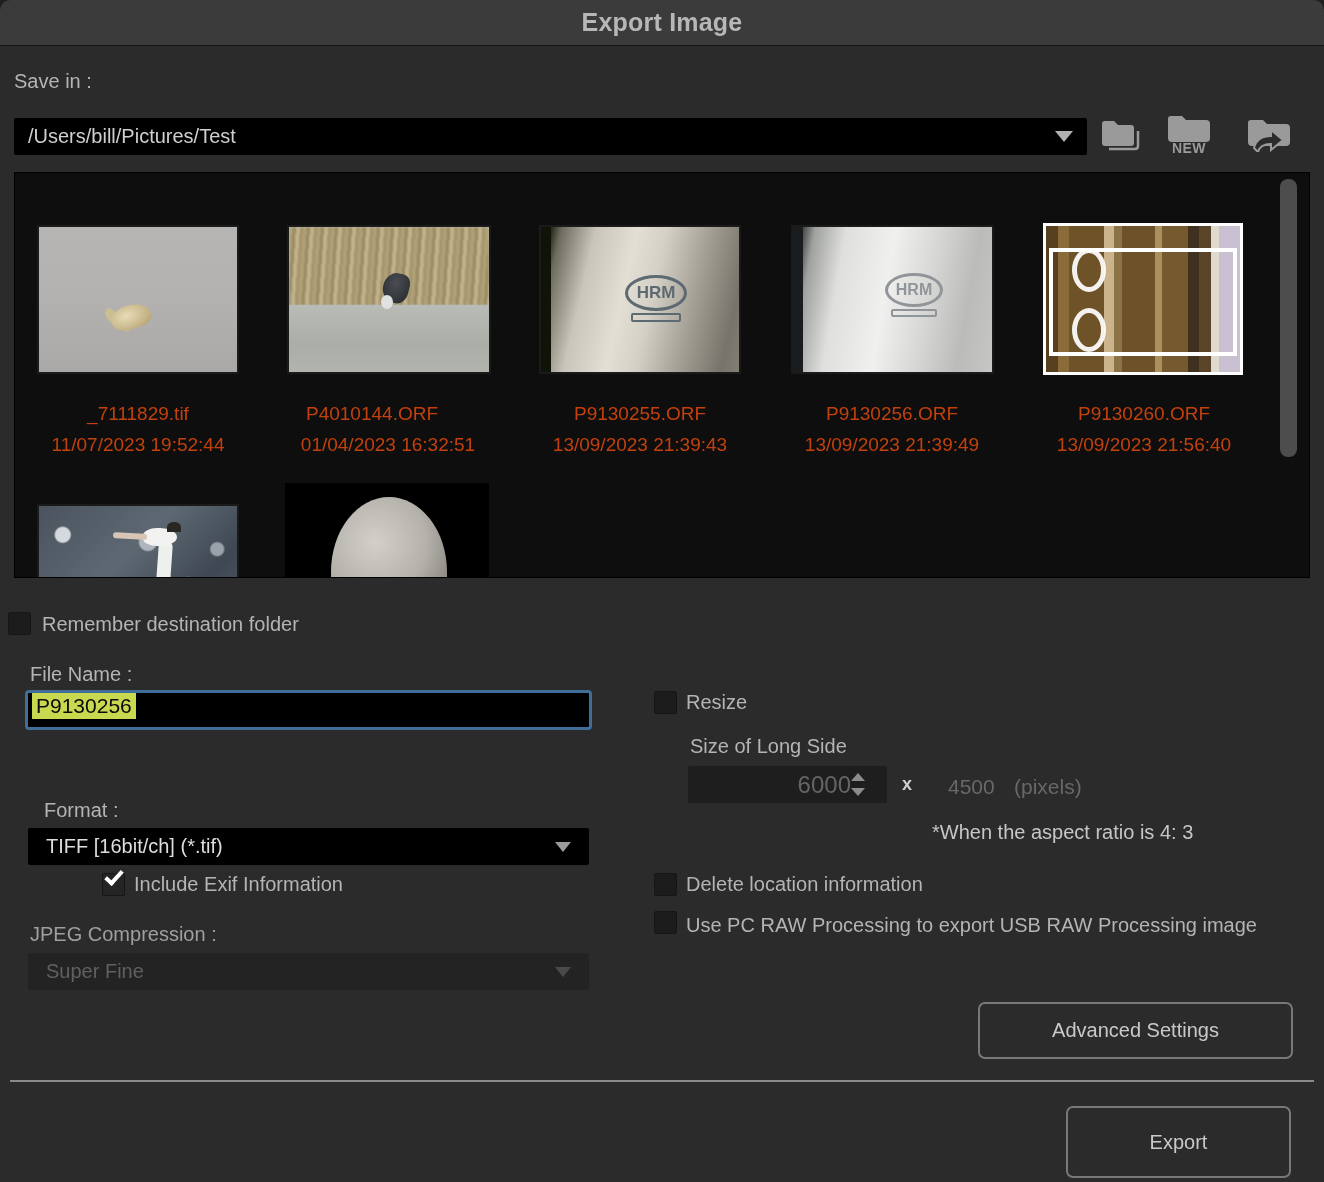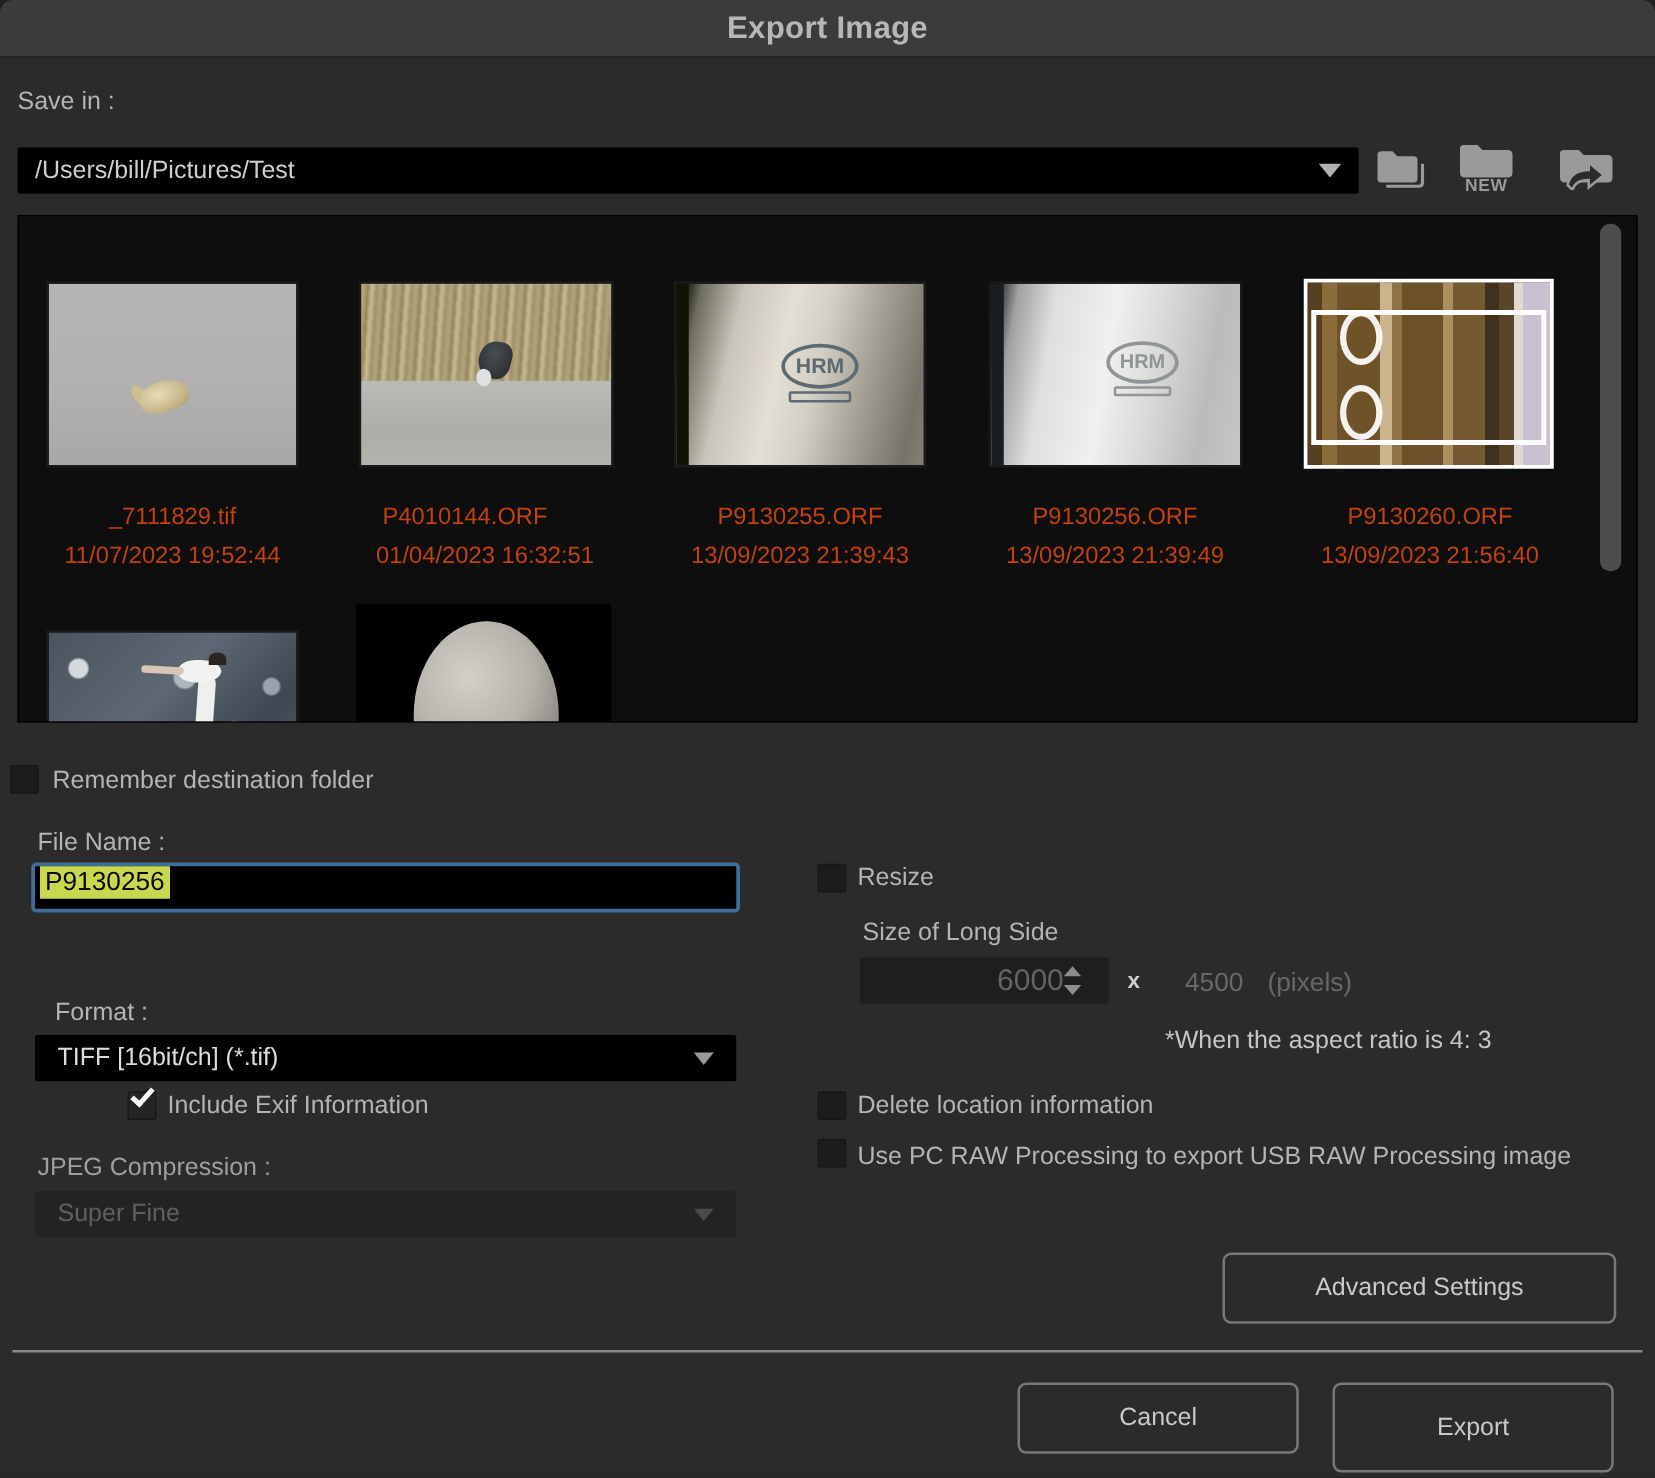--- a/index.html
+++ b/index.html
@@ -237,20 +237,17 @@
 
   <div class="cb" style="left:654px; top:911px;"></div>
   <div class="abs lbl" style="left:686px; top:911px; width:596px; line-height:28px;">Use PC RAW Processing to export USB RAW Processing image</div>
 
   <div class="btn" style="left:978px; top:1002px; width:315px; height:57px;">
     <span>Advanced Settings</span>
   </div>
 
   <div class="divider"></div>
 
-  <div class="btn" style="left:814px; top:1106px; width:225px; height:57px;">
-    <span>Cancel</span>
-  </div>
   <div class="btn" style="left:1066px; top:1106px; width:225px; height:72px;">
     <span>Export</span>
   </div>
 
 </div>
 
 </body></html>

